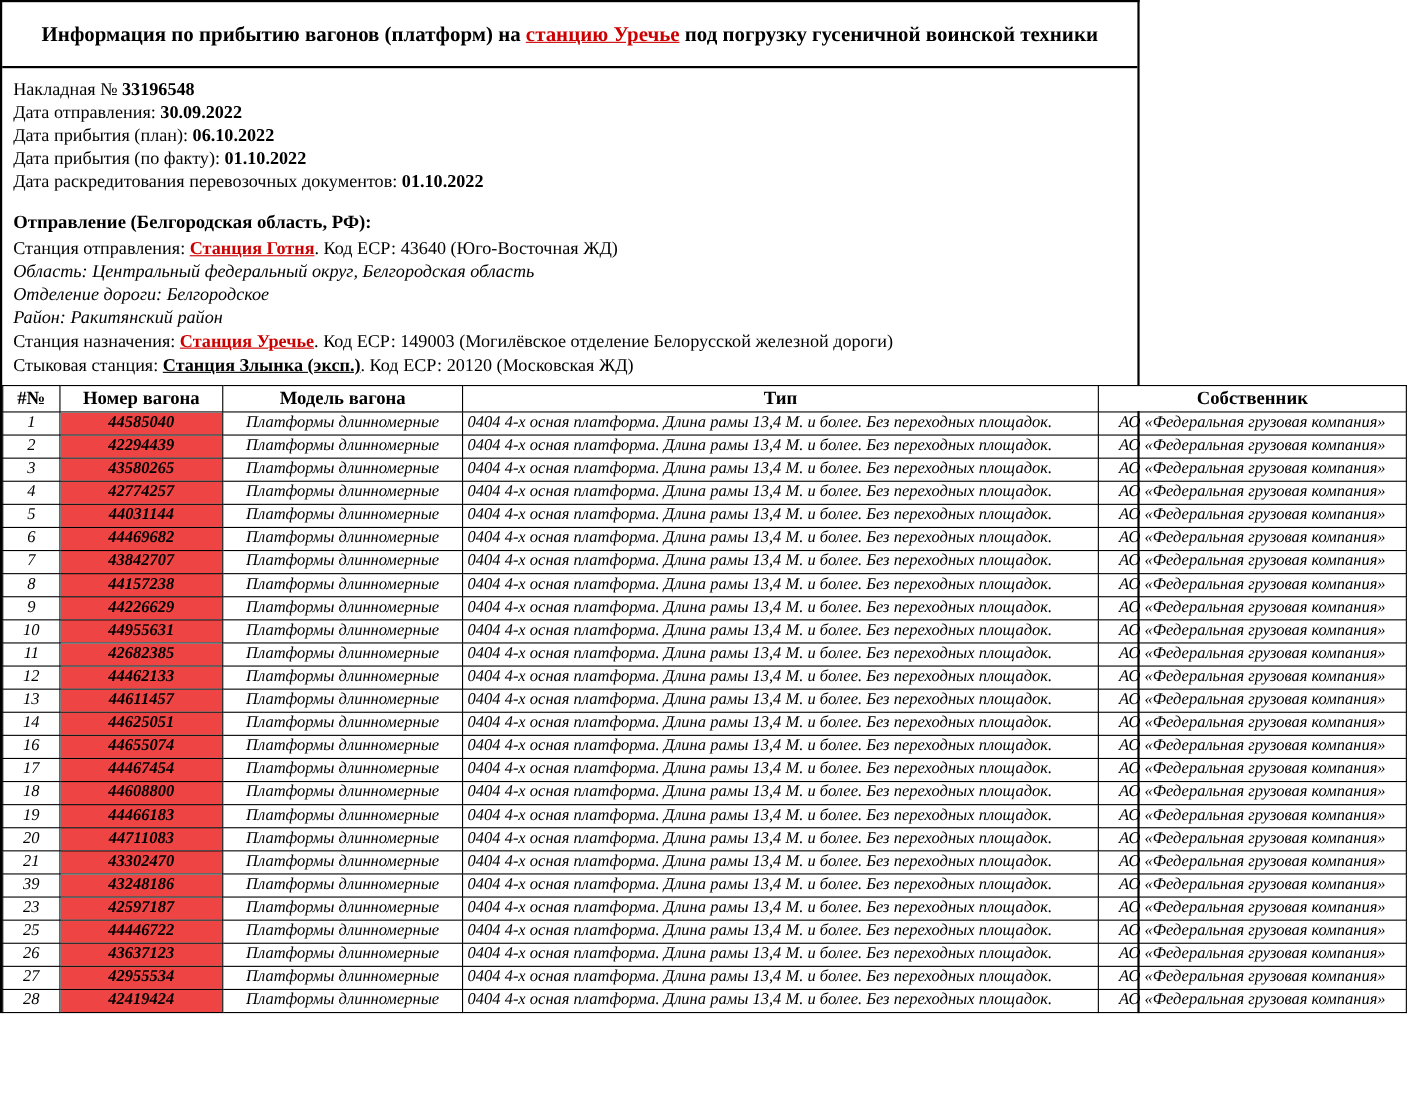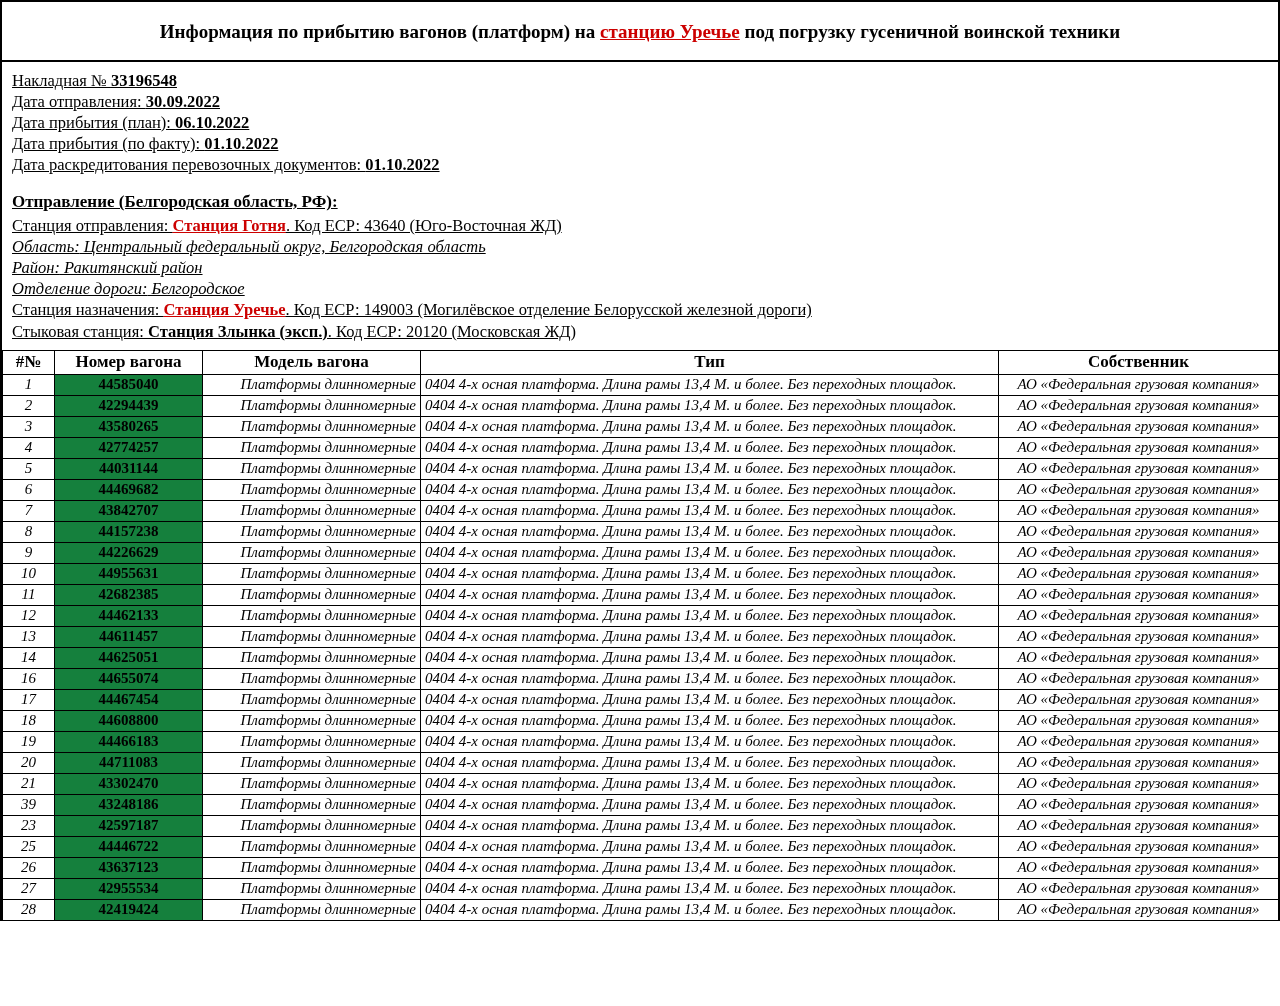--- a/index.html
+++ b/index.html
@@ -8,21 +8,21 @@
     background: #ffffff;
   }
   body {
     width: 1280px;
     height: 1006px;
     font-family: "Liberation Serif", serif;
     color: #000000;
     overflow: hidden;
   }
   .page {
-    width: 1280px;
+    width: 1036px;
     box-sizing: border-box;
     border-left: 2px solid #000;
     border-right: 2px solid #000;
     border-top: 2px solid #000;
   }
   
   .title-bar {
     border-bottom: 2px solid #000;
     padding: 18px 10px 16px 10px;
     text-align: center;
@@ -34,21 +34,20 @@
   }
   .title-text .station-link {
     color: #cc0000;
     text-decoration: underline;
   }
   
   .info {
     padding: 8px 10px 2px 10px;
     font-size: 16.5px;
     line-height: 1.28;
-    text-decoration: underline;
   }
   .info .row {
     white-space: nowrap;
   }
   .info b { font-weight: bold; }
   .section-head {
     font-weight: bold;
     font-size: 17px;
     margin-top: 16px;
     margin-bottom: 2px;
@@ -96,24 +95,25 @@
   col.c-type  { width: 578px; }
   col.c-owner { width: 280px; }
 
   td.cell-num {
     text-align: center;
     font-style: italic;
   }
   td.cell-wagon {
     text-align: center;
     font-weight: bold;
-    background: #15803d;
+    font-style: italic;
+    background: #ef4444;
   }
   td.cell-model {
-    text-align: right;
+    text-align: center;
     font-style: italic;
   }
   td.cell-type {
     text-align: left;
     font-style: italic;
   }
   td.cell-owner {
     text-align: center;
     font-style: italic;
   }
@@ -148,24 +148,24 @@
     </div>
 
     <div class="section-head">Отправление (Белгородская область, РФ):</div>
     <div class="row">
       <span>Станция отправления: </span><span class="red-u">Станция Готня</span><span>. Код ЕСР: 43640 (Юго-Восточная ЖД)</span>
     </div>
     <div class="row ital">
       <span>Область:</span><span> Центральный федеральный округ, Белгородская область</span>
     </div>
     <div class="row ital">
+      <span>Отделение дороги:</span><span> Белгородское</span>
+    </div>
+    <div class="row ital">
       <span>Район:</span><span> Ракитянский район</span>
-    </div>
-    <div class="row ital">
-      <span>Отделение дороги:</span><span> Белгородское</span>
     </div>
 
     <div class="row">
       <span>Станция назначения: </span><span class="red-u">Станция Уречье</span><span>. Код ЕСР: 149003 (Могилёвское отделение Белорусской железной дороги)</span>
     </div>
     <div class="row">
       <span>Стыковая станция: </span><span class="u-bold">Станция Злынка (эксп.)</span><span>. Код ЕСР: 20120 (Московская ЖД)</span>
     </div>
   </div>
 

